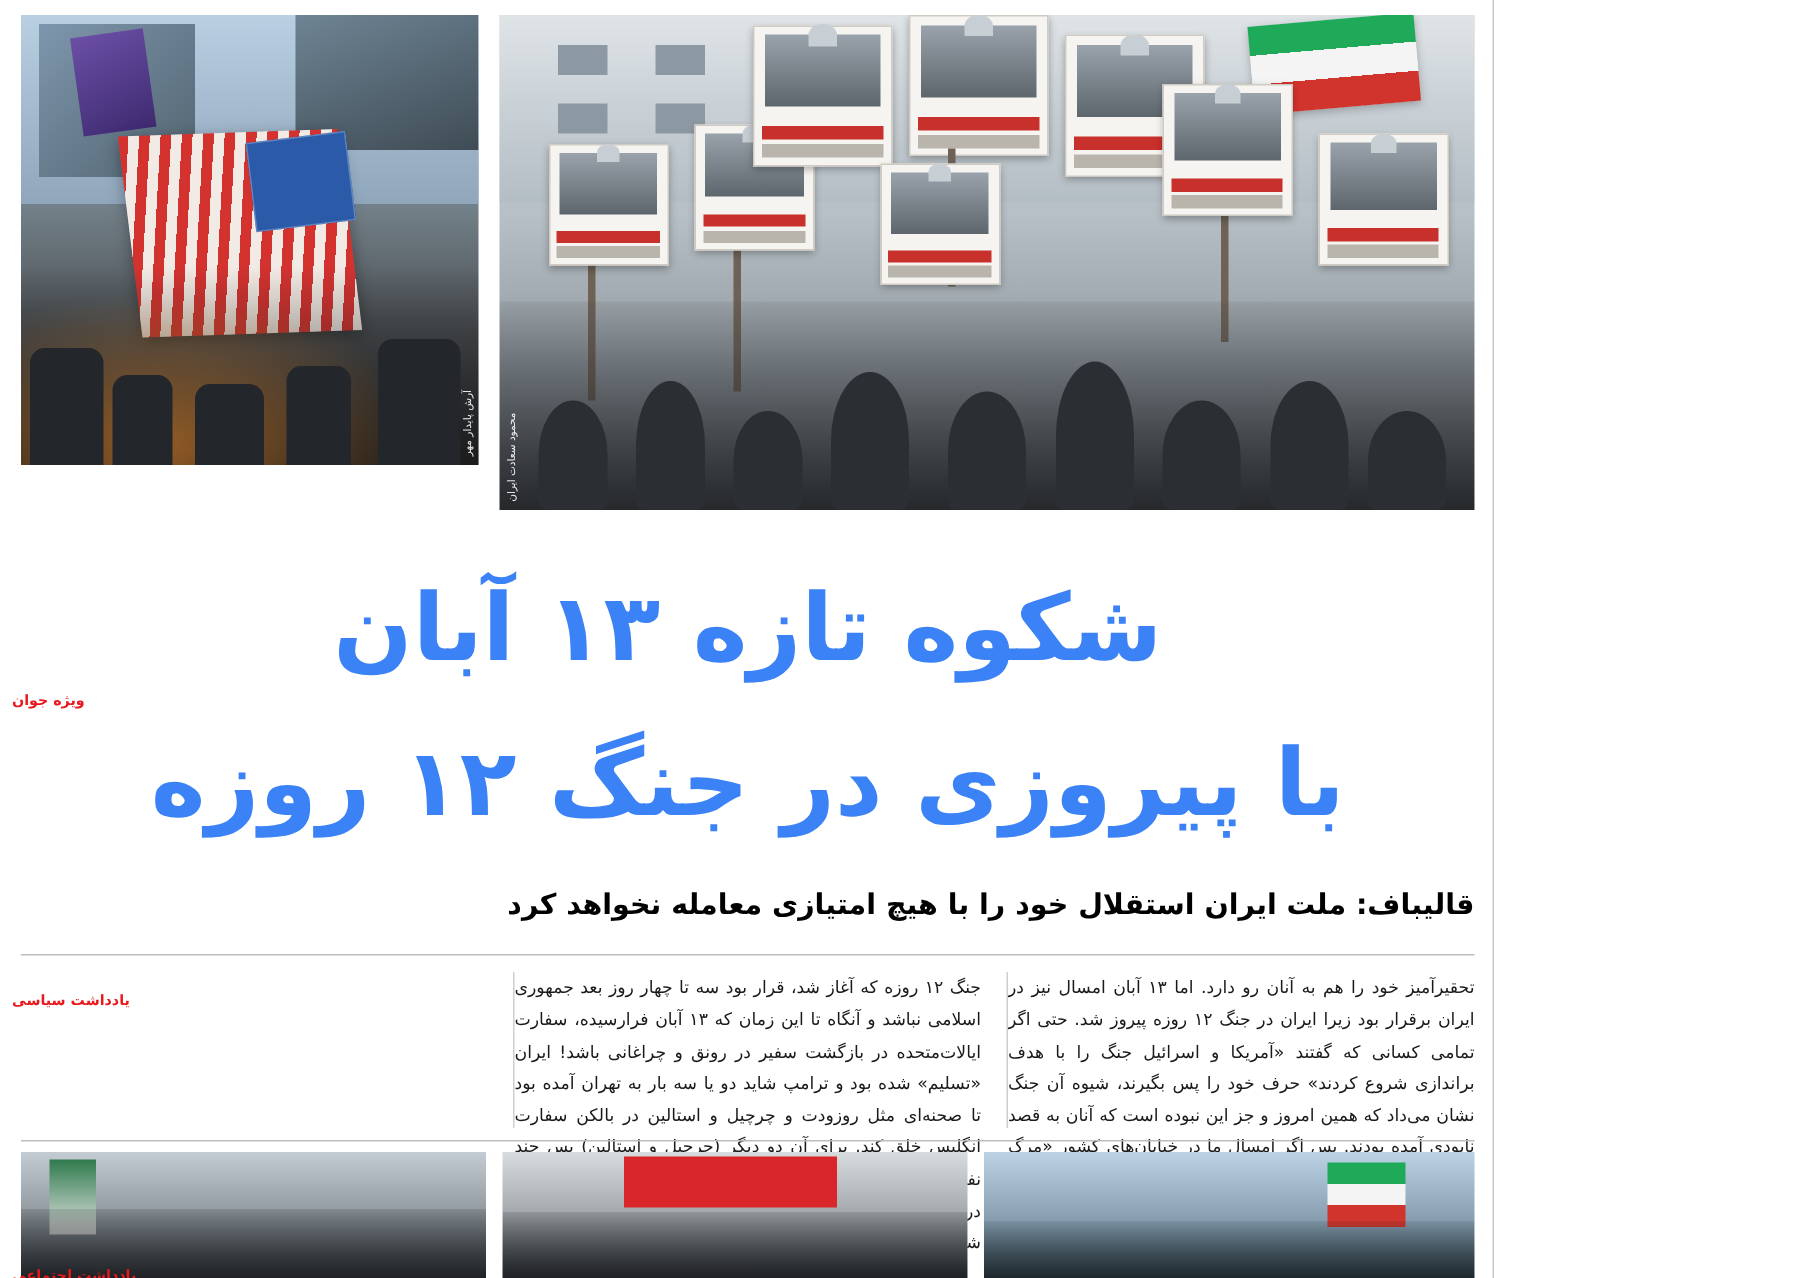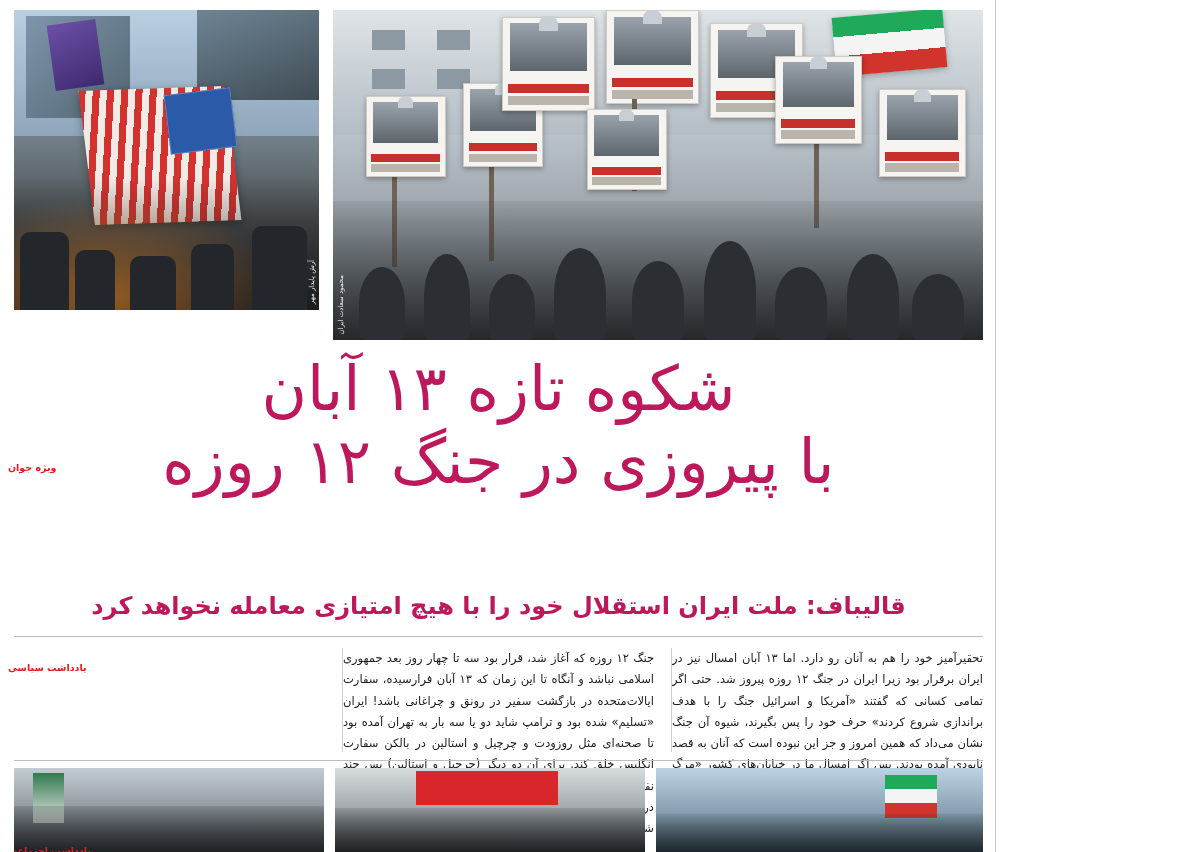--- a/index.html
+++ b/index.html
@@ -96,26 +96,27 @@
   }
   #photo2 .head{position:absolute;bottom:0;border-radius:50% 50% 6px 6px;background:#2b2e32;}
 
   
   .headline{
     position:absolute;left:14px;top:352px;width:969px;
     text-align:center;direction:rtl;
   }
   .headline .l1,.headline .l2{
     font-family:"DejaVu Sans","Liberation Sans",sans-serif;
-    font-weight:normal;font-size:62px;line-height:1.18;letter-spacing:-1px;
-    color:#be185d;
+    font-weight:bold;font-size:62px;line-height:1.18;letter-spacing:-1px;
+    color:#3b82f6;
+    margin-top:30px;
   }
   .subhead{
-    position:absolute;left:14px;top:592px;width:969px;text-align:center;
-    direction:rtl;font-weight:bold;font-size:24px;color:#be185d;
+    position:absolute;left:14px;top:592px;width:969px;text-align:right;
+    direction:rtl;font-weight:bold;font-size:19px;color:#000000;
   }
   .hr-thin{
     position:absolute;left:14px;width:969px;height:1px;background:#bdbdbd;
   }
 
   
   .bodycols{
     position:absolute;left:14px;top:648px;width:969px;
     display:flex;flex-direction:row;gap:18px;direction:rtl;
   }

